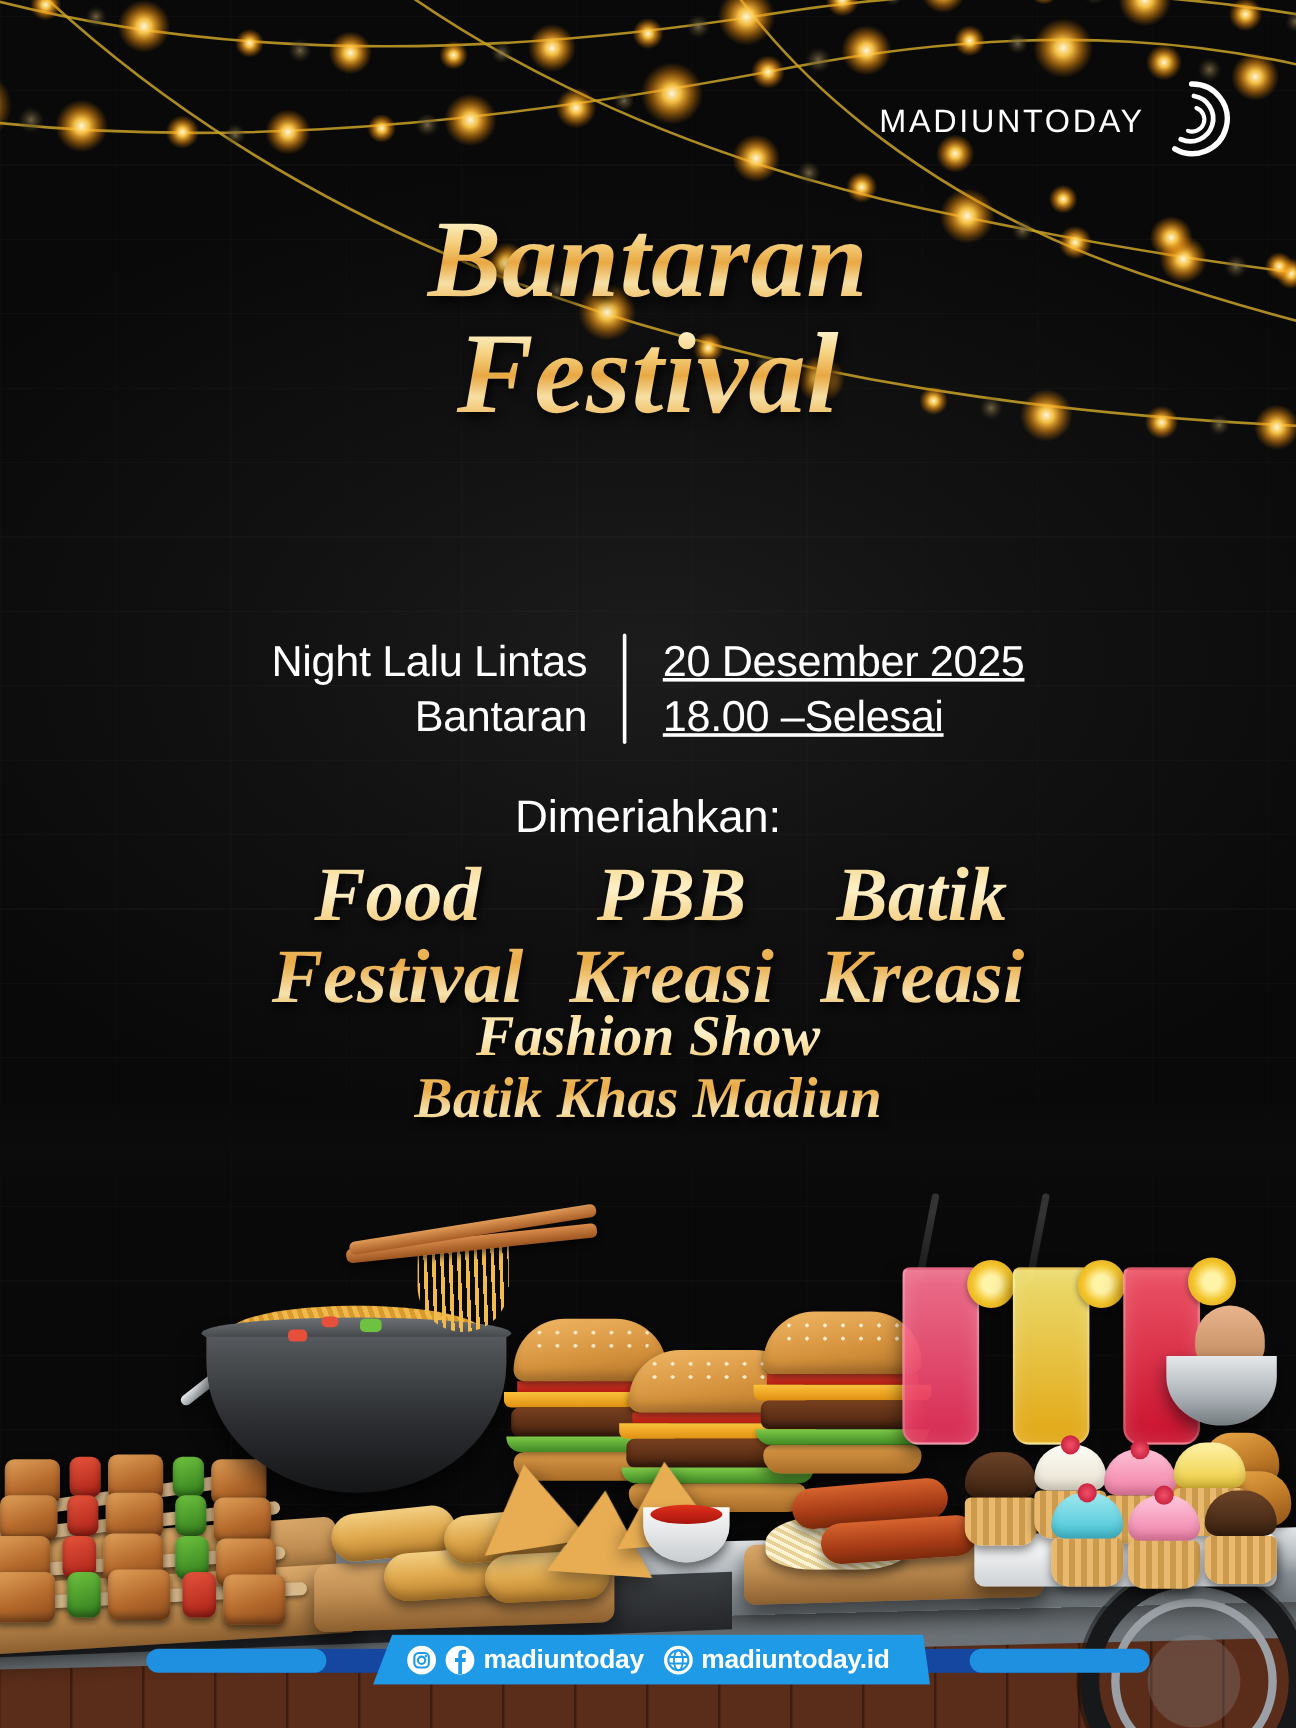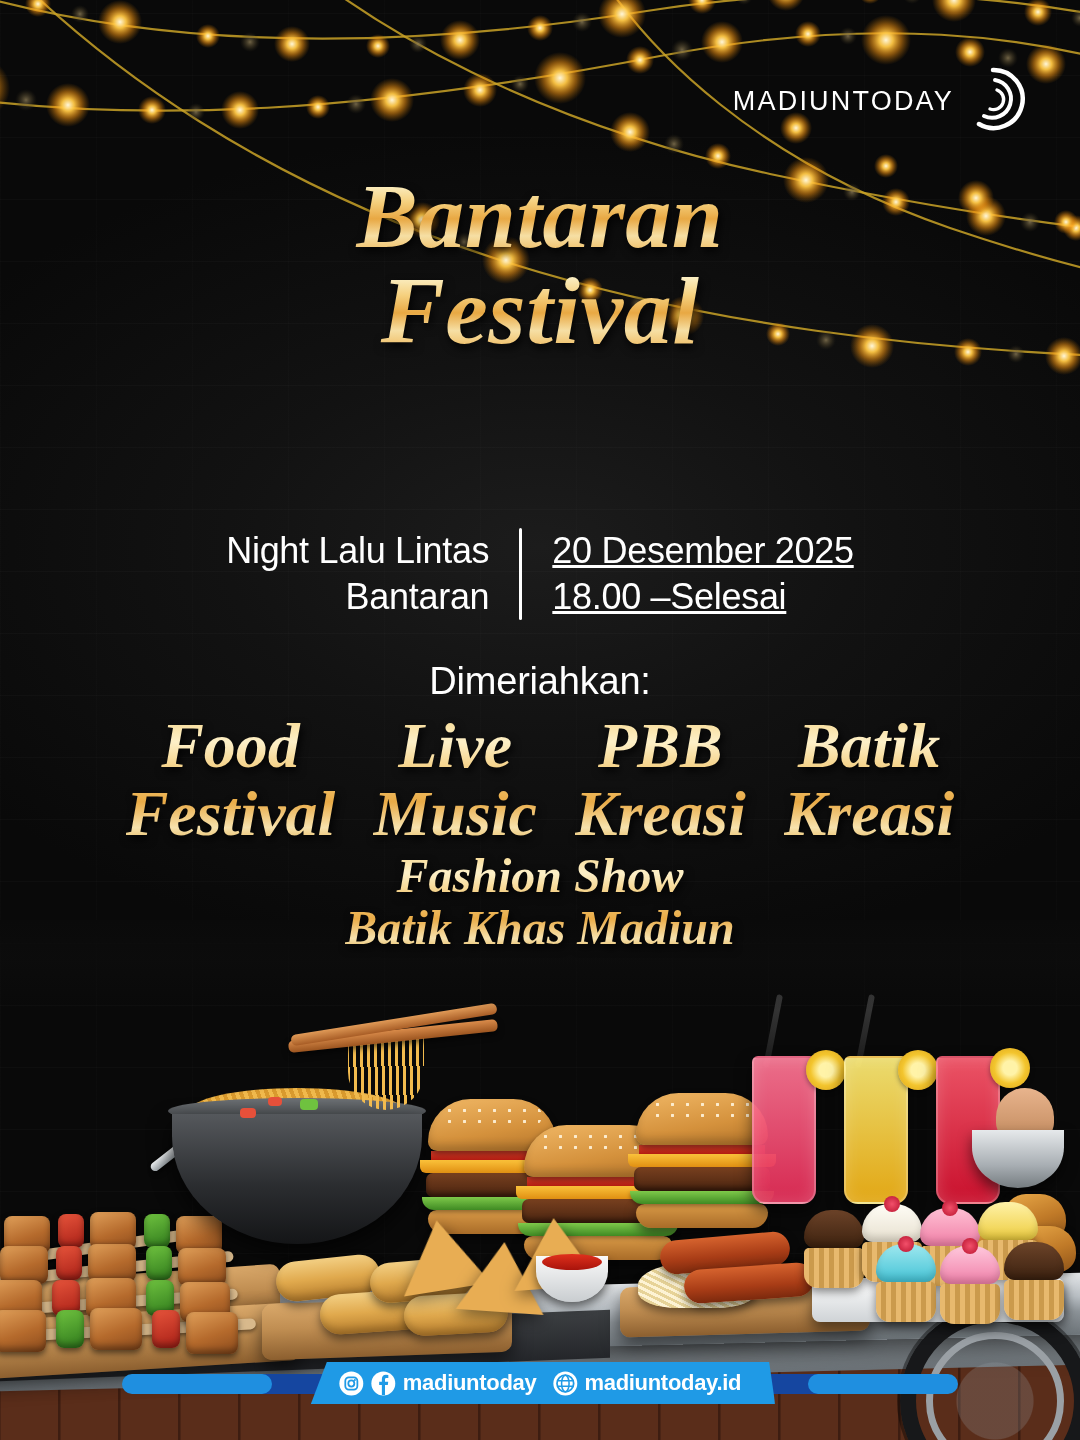--- a/index.html
+++ b/index.html
@@ -106,21 +106,20 @@
     line-height:1.06;
     white-space:pre-line;
     min-width:150px;
   }
 
   .attraction-row2{
     position:absolute; top:838px; left:0; right:0;
     display:flex; justify-content:center; align-items:flex-start;
     gap:86px;
     z-index:6;
-    margin-top:12px;
   }
   .fashion{
     font-size:48px; line-height:1.08; text-align:center; white-space:pre-line;
   }
   .karawitan{ font-size:50px; align-self:center; margin-top:26px; }
 
   
   .food-area{
     position:absolute; left:0; right:0; bottom:0; height:520px;
     z-index:3;
@@ -524,22 +523,20 @@
     <div class="info-divider"></div>
     <div class="info-col when">20 Desember 2025
 18.00 –Selesai</div>
   </div>
 
   <div class="dimeriahkan">Dimeriahkan:</div>
 
   <div class="attraction-row">
     <div class="attraction gold-italic">Food
 Festival</div>
-    <div class="attraction gold-italic">Live
-Music</div>
     <div class="attraction gold-italic">PBB
 Kreasi</div>
     <div class="attraction gold-italic">Batik
 Kreasi</div>
   </div>
 
   <div class="attraction-row2">
     <div class="fashion gold-italic">Fashion Show
 Batik Khas Madiun</div>
   </div>

